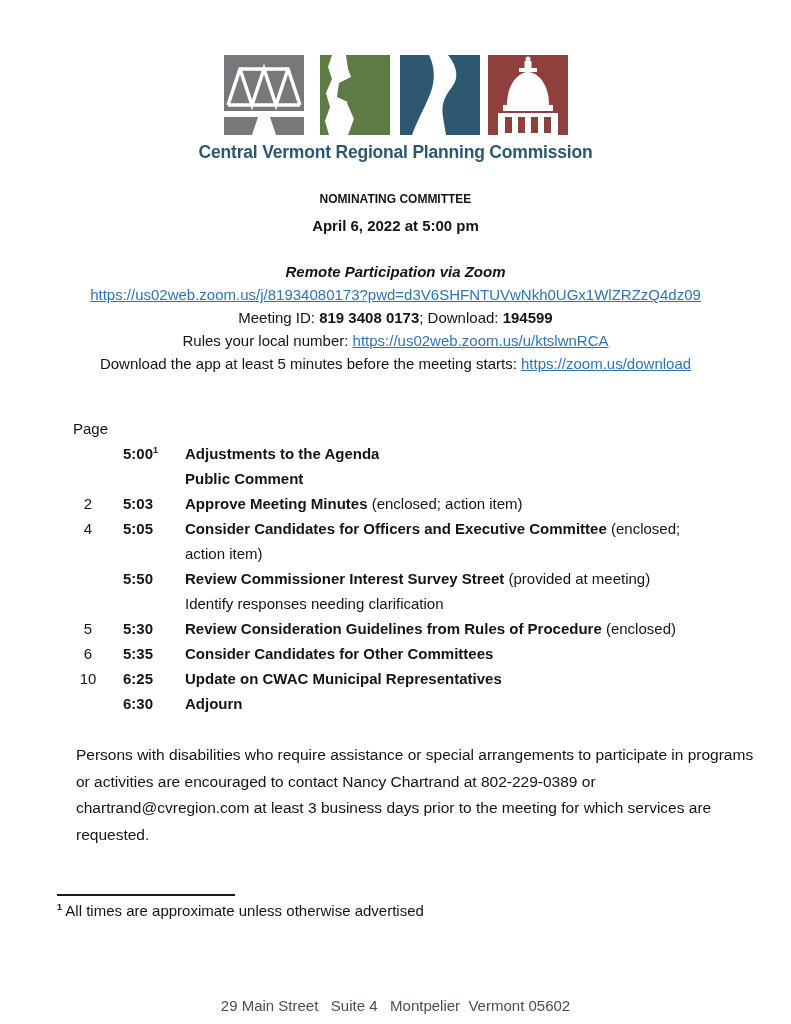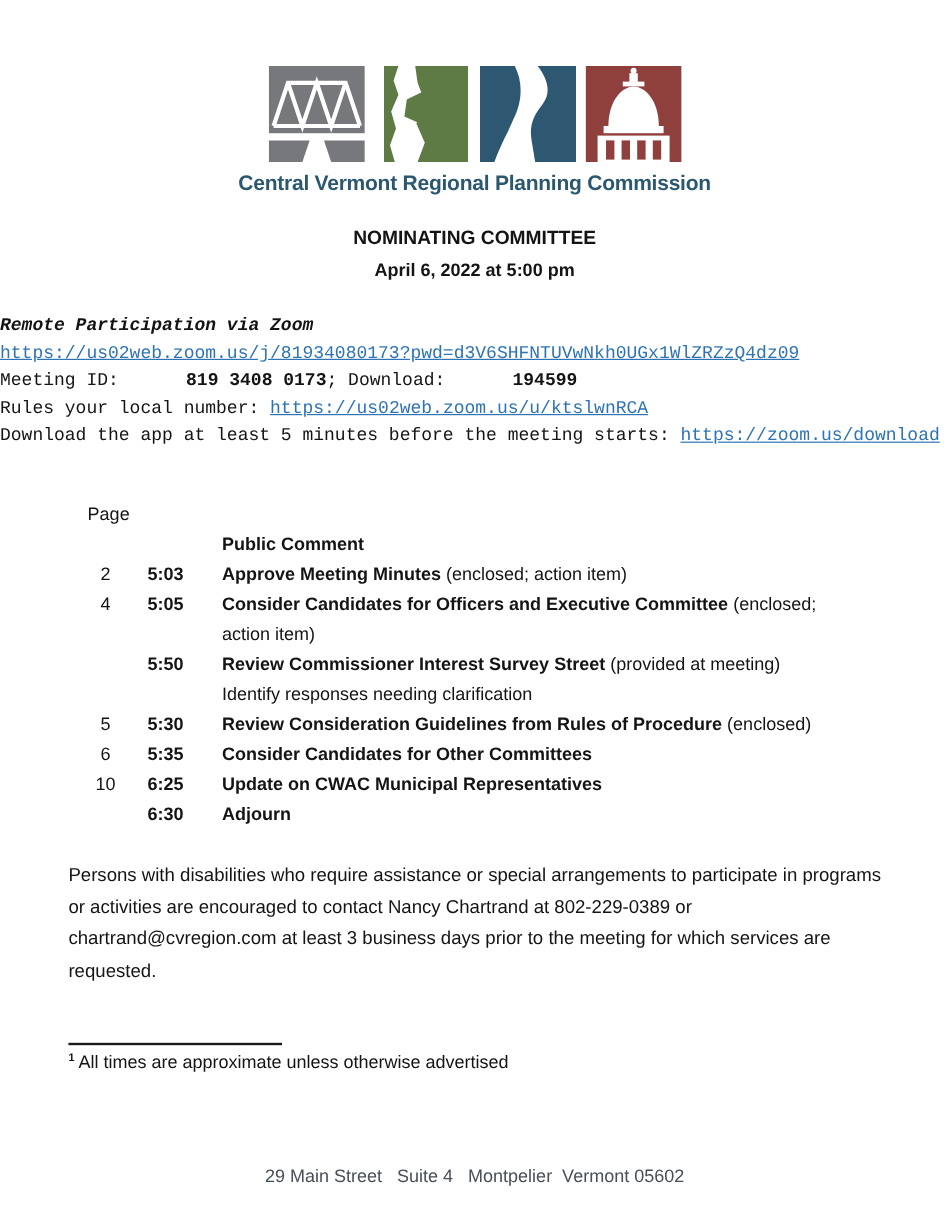--- a/index.html
+++ b/index.html
@@ -16,42 +16,42 @@
   .logo-block{width:100%;text-align:center;margin-bottom:24px;}
   .logo-tiles{display:flex;justify-content:center;gap:8px;}
   .logo-tiles svg{display:block;}
   .logo-caption{
     margin-top:7px;
     font-size:17.5px;font-weight:bold;letter-spacing:-0.2px;
     color:var(--c-caption,#2b5870);
   }
 
   
-  .doc-title{text-align:center;font-size:16px;font-weight:bold;line-height:24px;}
+  .doc-title{text-align:center;font-size:12px;font-weight:bold;line-height:24px;}
   .doc-date{text-align:center;font-size:15px;font-weight:bold;line-height:20px;margin-top:5px;}
 
   
-  .remote{margin-top:24px;font-size:15px;line-height:23px;font-family:Liberation Mono, monospace;}
+  .remote{margin-top:24px;text-align:center;font-size:15px;line-height:23px;}
   .remote-heading{font-weight:bold;font-style:italic;}
   a.lnk{color:var(--c-link,#2e74b5);text-decoration:underline;cursor:pointer;}
-  .b{font-weight:bold;margin-left:47px;}
+  .b{font-weight:bold;}
 
   
   .agenda{margin-top:41px;margin-left:73px;font-size:15px;line-height:25px;}
   .agenda-row{display:grid;grid-template-columns:30px 82px 530px;}
   .col-page{text-align:center;}
   .col-time{font-weight:bold;padding-left:20px;}
   .agenda-head .col-agenda{grid-column:2/4;font-weight:bold;text-decoration:underline;padding-left:20px;}
   .agenda-head .col-page{text-align:center;}
   .col-title .t{font-weight:bold;}
   sup{font-size:9px;font-weight:bold;vertical-align:super;line-height:0;}
 
   
   .notice{
-    margin:26px 0 0 57px;width:684px;
+    margin:26px 0 0 76px;width:684px;
     font-size:15.5px;line-height:26.5px;
   }
 
   
   .footnote-rule{margin:46px 0 0 57px;width:178px;border:0;border-top:2px solid #1a1a1a;}
   .footnote{margin:6px 0 0 57px;font-size:15px;}
 
   
   .footer{margin-top:34px;text-align:center;font-size:15px;line-height:21px;
           color:var(--c-footer,#474f58);white-space:pre-wrap;}
@@ -124,20 +124,25 @@
     <div><span>Meeting ID: </span><span class="b">819 3408 0173</span><span>; Download: </span><span class="b">194599</span></div>
     <div><span>Rules your local number: </span><a class="lnk">https://us02web.zoom.us/u/ktslwnRCA</a></div>
     <div><span>Download the app at least 5 minutes before the meeting starts: </span><a class="lnk">https://zoom.us/download</a></div>
   </div>
 
   <div class="agenda">
     <div class="agenda-row agenda-head">
       <div class="col-page">Page</div>
     </div>
     <div>
+    <div class="agenda-row">
+      <div class="col-page"></div>
+      <div class="col-time">5:00<sup>1</sup></div>
+      <div class="col-title"><span class="t">Adjustments to the Agenda</span><span></span></div>
+    </div>
 
     <div class="agenda-row">
       <div class="col-page"></div>
       <div class="col-time"></div>
       <div class="col-title"><span class="t">Public Comment</span><span></span></div>
     </div>
 
     <div class="agenda-row">
       <div class="col-page">2</div>
       <div class="col-time">5:03</div>

